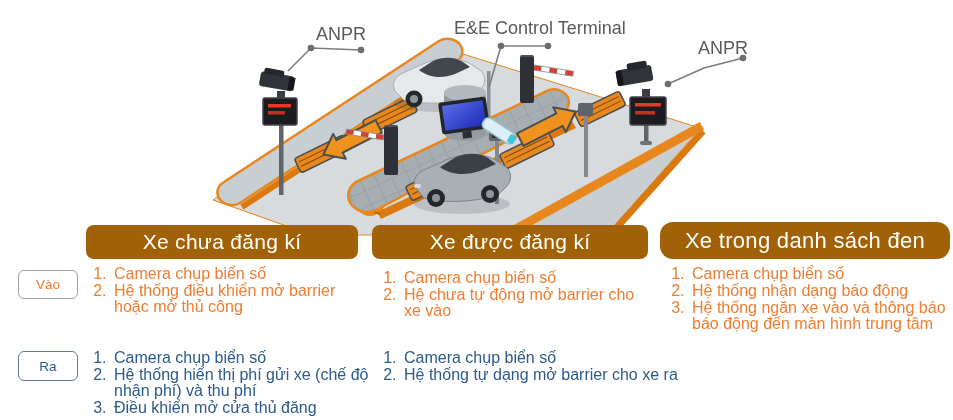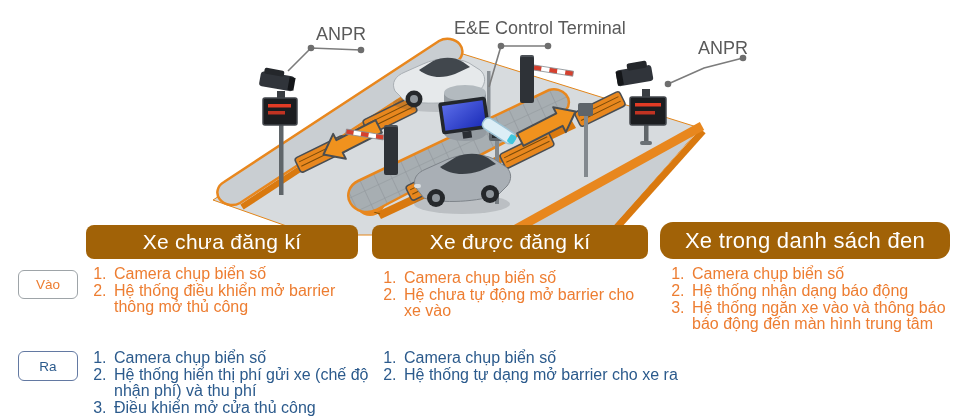--- a/index.html
+++ b/index.html
@@ -221,34 +221,34 @@
 
 <div class="hdr" id="h1">Xe chưa đăng kí</div>
 <div class="hdr" id="h2">Xe được đăng kí</div>
 <div class="hdr" id="h3">Xe trong danh sách đen</div>
 
 <div class="rowbtn" id="btn-vao">Vào</div>
 <div class="rowbtn" id="btn-ra">Ra</div>
 
 <ol class="lst orange" id="lst-v1">
     <li>Camera chụp biển số</li>
-    <li>Hệ thống điều khiển mở barrier thông mở thủ công</li>
+    <li>Hệ thống điều khiển mở barrier hoặc mở thủ công</li>
   </ol>
 <ol class="lst orange" id="lst-v2">
     <li>Camera chụp biển số</li>
     <li>Hệ chưa tự động mở barrier cho xe vào</li>
   </ol>
 <ol class="lst orange" id="lst-v3">
     <li>Camera chụp biển số</li>
     <li>Hệ thống nhận dạng báo động</li>
     <li>Hệ thống ngăn xe vào và thông báo báo động đến màn hình trung tâm</li>
   </ol>
 
 <ol class="lst blue" id="lst-r1">
     <li>Camera chụp biển số</li>
     <li>Hệ thống hiển thị phí gửi xe (chế độ nhận phí) và thu phí</li>
-    <li>Điều khiển mở cửa thủ công</li>
+    <li>Điều khiển mở cửa thủ đăng</li>
   </ol>
 <ol class="lst blue" id="lst-r2">
     <li>Camera chụp biển số</li>
     <li>Hệ thống tự dạng mở barrier cho xe ra</li>
   </ol>
 <ol class="lst blue" id="lst-r3"></ol>
 
 </body></html>

